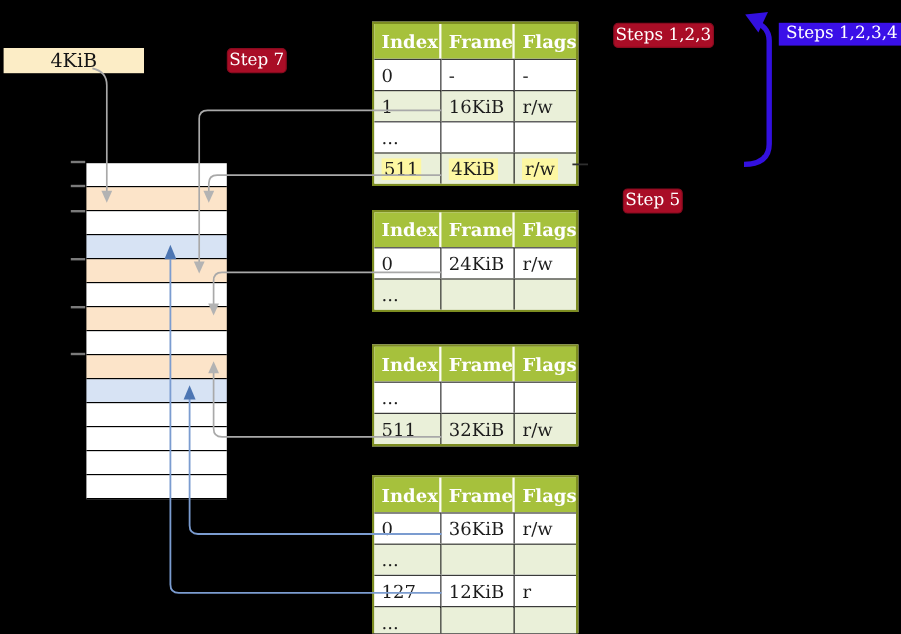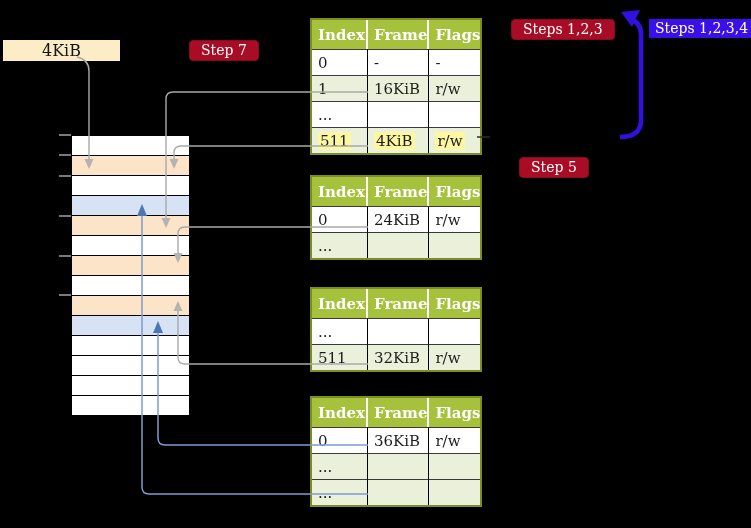--- a/index.html
+++ b/index.html
@@ -32,21 +32,21 @@
   .ptable th:last-child{border-right:none;margin-left:24px;}
   .ptable td{
     font-size:15px;color:#1c1c1c;height:25px;padding:0 0 0 6px;
     border-top:1px solid #3a3a3a;background:#fff;
   }
   .ptable td:not(:last-child){border-right:1px solid #000;}
   .ptable tr.shade td{background:var(--table-row-green);}
   .hl{background:var(--highlight-yellow);padding:0 2px;}
   
   .badge{position:absolute;font-size:14px;line-height:17px;color:#fff;white-space:nowrap;}
-  .badge.red{background:var(--badge-crimson);border-radius:4px;padding:1px 11px;
+  .badge.red{background:var(--badge-crimson);border-radius:4px;padding:1px 1px;
     border:1px solid #870a1e;}
   .badge.blue{background:var(--badge-blue);padding:1px 6px;}
   
   .overlay{position:absolute;left:0;top:0;z-index:10;pointer-events:none;}
   .lg{stroke:var(--line-gray);stroke-width:1.4;fill:none;}
   .lb{stroke:var(--line-blue);stroke-width:1.5;fill:none;}
   .ag{fill:var(--arrow-gray);stroke:none;}
   .ab{fill:var(--arrow-blue);stroke:none;}
   .steps-arrow{stroke:var(--steps-arrow-indigo);stroke-width:4.5;fill:none;}
   .steps-head{fill:var(--steps-arrow-indigo);stroke:none;}
@@ -188,20 +188,25 @@
     <tr>
       <td>0</td>
       <td>36KiB</td>
       <td>r/w</td>
     </tr>
     <tr class="shade">
       <td>...</td>
       <td></td>
       <td></td>
     </tr>
+    <tr>
+      <td>127</td>
+      <td>12KiB</td>
+      <td>r</td>
+    </tr>
     <tr class="shade">
       <td>...</td>
       <td></td>
       <td></td>
     </tr>
   </tbody>
     </table>
 
   <svg class="overlay" width="751" height="528" viewBox="0 0 751 528">
 

